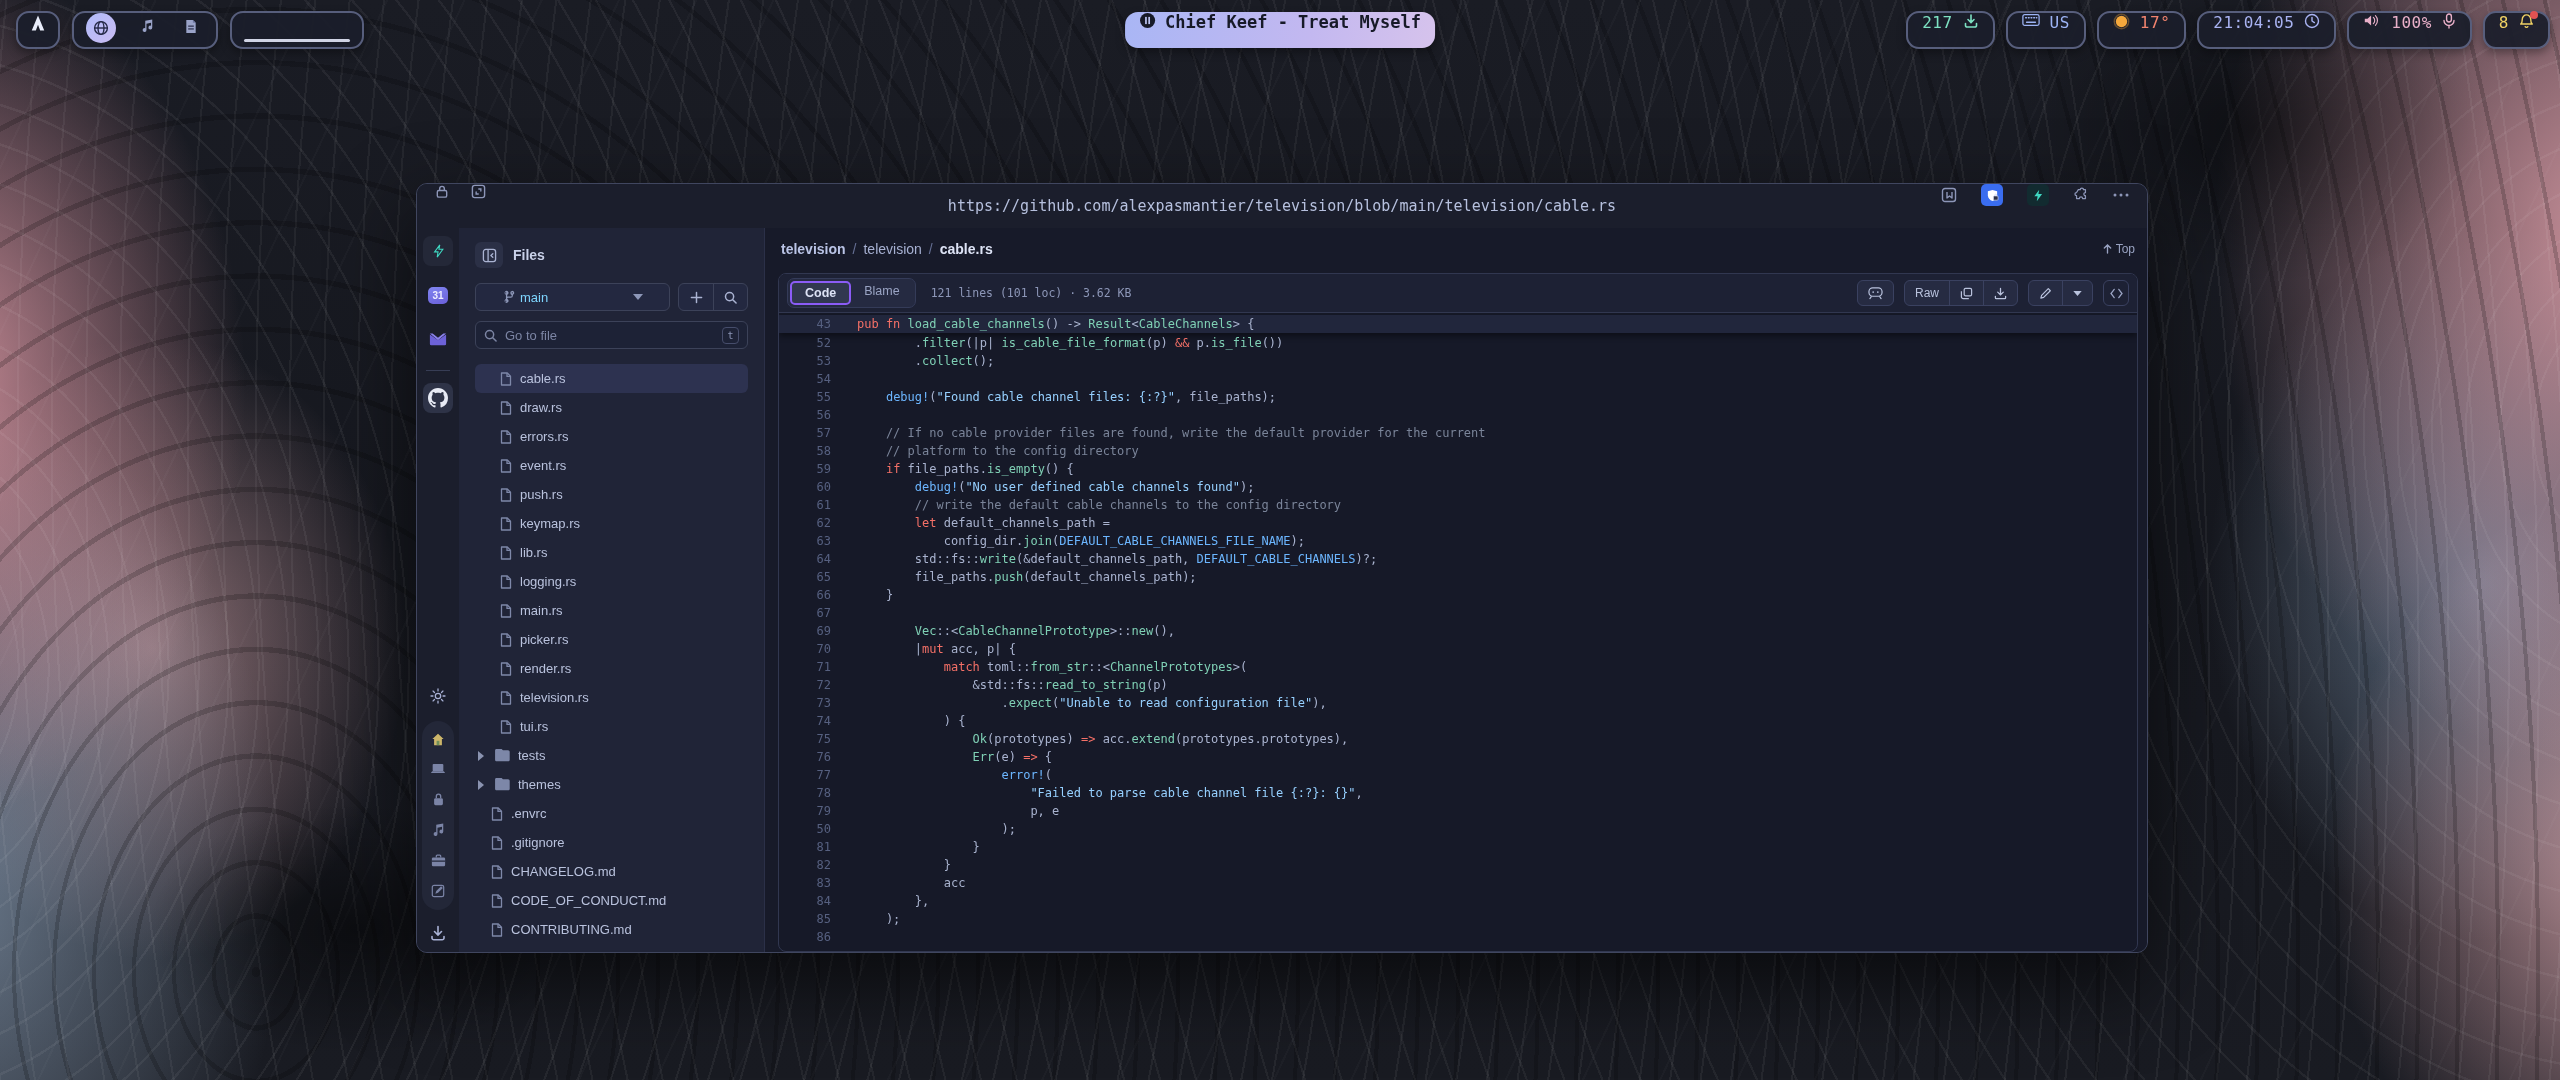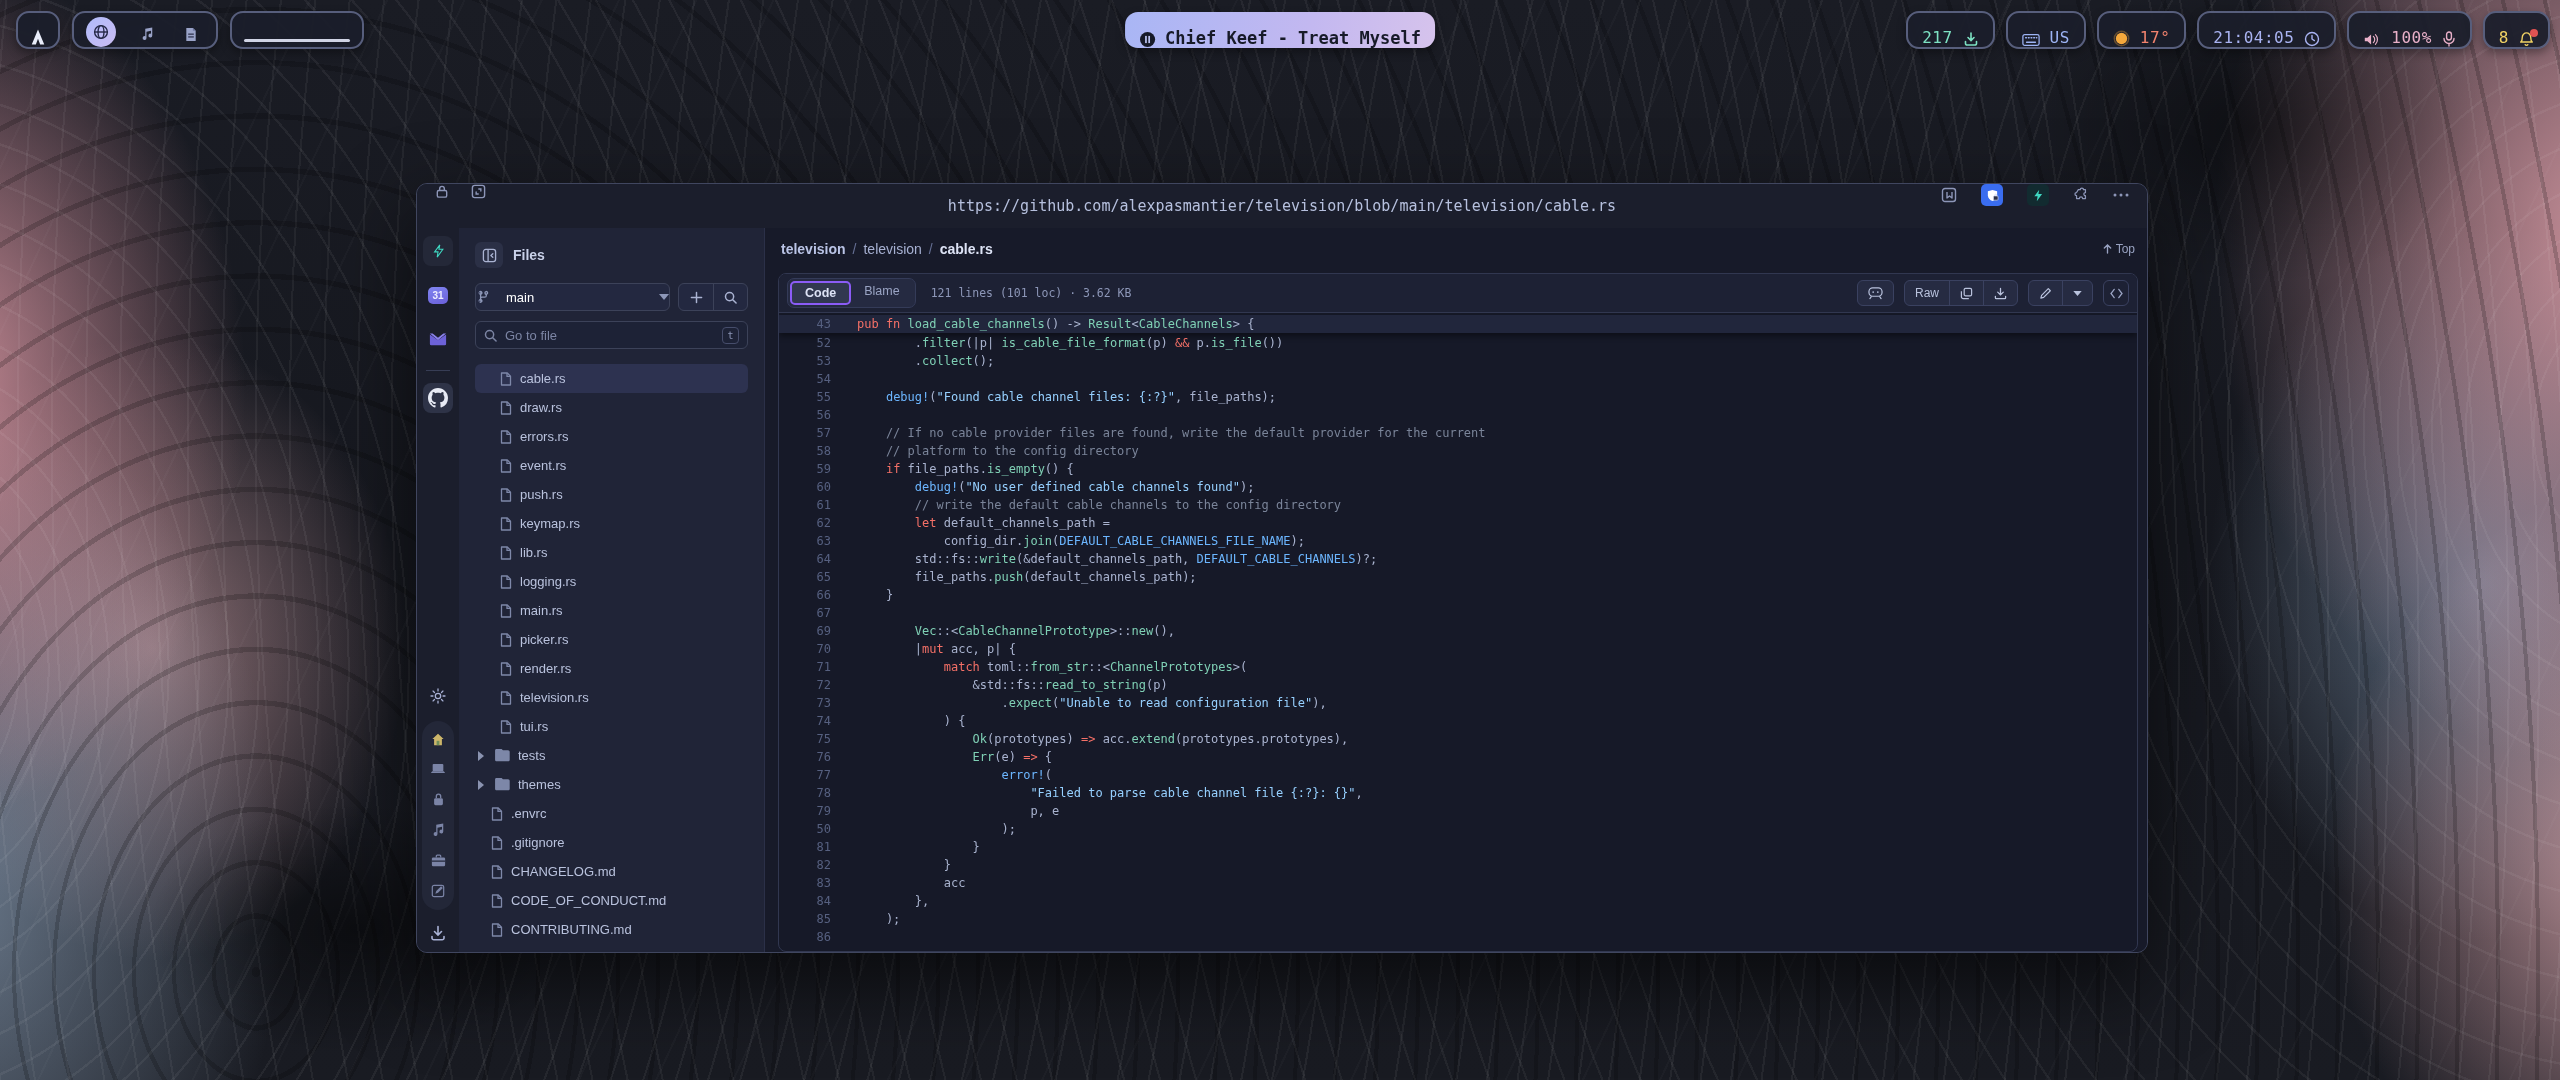--- a/index.html
+++ b/index.html
@@ -21,21 +21,21 @@
       linear-gradient(180deg, #1a1c24 0%, #16181f 50%, #191b22 100%);
   }
   .wallpaper::after { content:""; position:absolute; inset:0;
     background:
       radial-gradient(300px 180px at 14% 86%, rgba(0,0,0,.5), rgba(0,0,0,0) 70%),
       radial-gradient(340px 220px at 88% 12%, rgba(0,0,0,.45), rgba(0,0,0,0) 70%),
       repeating-radial-gradient(ellipse 420px 560px at 10% 90%, rgba(0,0,0,.18) 0 4px, rgba(0,0,0,0) 4px 40px);
   }
 
   
-  .pill { height:38px; display:flex; align-items:flex-end; gap:10px; padding:0 14px;
+  .pill { height:38px; display:flex; align-items:flex-start; gap:10px; padding:0 14px;
     background:rgba(27,30,43,.94); border:2px solid #575e7c; border-radius:13px;
     color:#aab4d8; font-family:"DejaVu Sans Mono", monospace; font-size:16px;
     box-shadow:0 4px 10px rgba(0,0,0,.35); }
   .bar-left { position:absolute; left:16px; top:11px; display:flex; gap:12px; }
   .bar-center { position:absolute; left:50%; top:11px; transform:translateX(-50%); }
   .bar-right { position:absolute; right:10px; top:11px; display:flex; gap:11px; }
   .launcher { width:44px; justify-content:center; padding:0; }
   .workspaces { gap:18px; padding:0 12px; }
   .ws { width:26px; height:26px; display:flex; align-items:center; justify-content:center; color:#9aa3c8; }
   .ws.active { width:30px; height:30px; border-radius:50%;
@@ -87,21 +87,21 @@
 
   
   .tree { width:306px; background:#20243705; background-color:#202437; border-right:1px solid #2b3048;
     padding:14px 16px 0; display:flex; flex-direction:column; overflow:hidden; }
   .tree-head { display:flex; align-items:center; gap:10px; }
   .panel-tile { width:28px; height:26px; border-radius:6px; background:#2b3046;
     display:flex; align-items:center; justify-content:center; color:#aab3d2; }
   .tree-title { font-size:14px; font-weight:bold; color:#c9d1e9; }
   .tree-row2 { display:flex; gap:8px; margin-top:15px; }
   .branch-select { flex:1; height:28px; border:1px solid #3c4259; border-radius:6px;
-    display:flex; align-items:center; gap:16px; padding:0 0; color:#ffffff; font-size:13px;
+    display:flex; align-items:center; gap:4px; padding:0 26px; color:#7dd3fc; font-size:13px;
     background:#232840; }
   .branch-select .chev { margin-left:auto; }
   .btn-duo { display:flex; border:1px solid #3c4259; border-radius:6px; overflow:hidden; background:#232840; }
   .btn-duo > div { width:34px; height:26px; display:flex; align-items:center; justify-content:center;
     color:#aab3d2; }
   .btn-duo > div + div { border-left:1px solid #3c4259; }
   .goto { margin-top:10px; height:28px; border:1px solid #3c4259; border-radius:6px; background:#1d2236;
     display:flex; align-items:center; gap:8px; padding:0 8px; }
   .goto input { flex:1; background:transparent; border:none; outline:none; color:#aeb7d4;
     font-size:13px; font-family:"Liberation Sans", sans-serif; }

